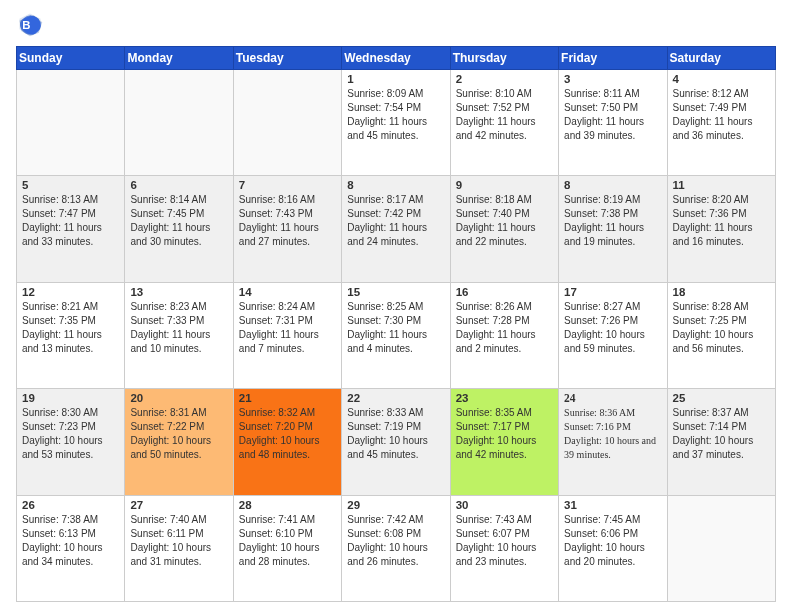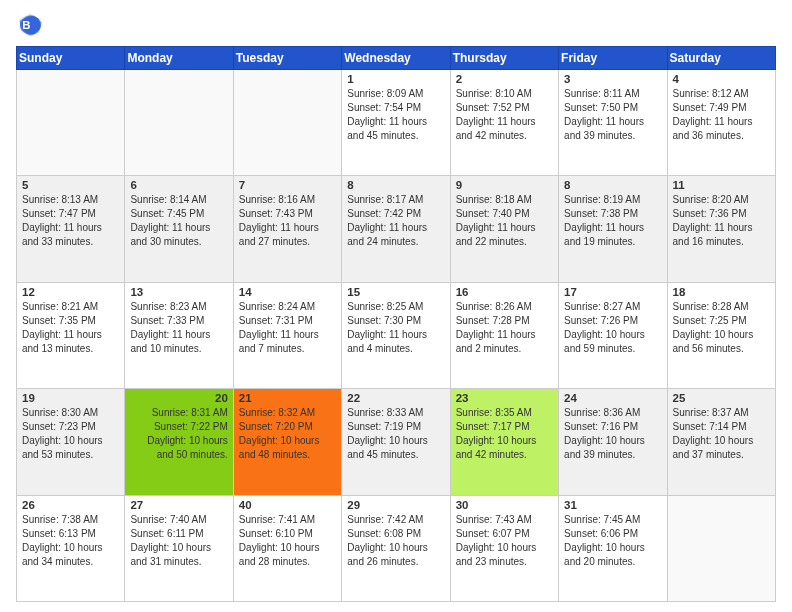--- a/index.html
+++ b/index.html
@@ -172,39 +172,39 @@
           <td><span class="day-number">16</span>
           <span class="day-info">Sunrise: 8:26 AM<br>Sunset: 7:28 PM<br>Daylight: 11 hours and 2 minutes.</span></td>
           <td><span class="day-number">17</span>
           <span class="day-info">Sunrise: 8:27 AM<br>Sunset: 7:26 PM<br>Daylight: 10 hours and 59 minutes.</span></td>
           <td><span class="day-number">18</span>
           <span class="day-info">Sunrise: 8:28 AM<br>Sunset: 7:25 PM<br>Daylight: 10 hours and 56 minutes.</span></td>
         </tr>
         <tr>
           <td style="background: rgb(240, 240, 240); margin-top: 38px;"><span class="day-number">19</span>
           <span class="day-info">Sunrise: 8:30 AM<br>Sunset: 7:23 PM<br>Daylight: 10 hours and 53 minutes.</span></td>
-          <td style="background: #84cc16; text-align: right;"><span class="day-number">20</span>
+          <td style="background: #fdba74;"><span class="day-number">20</span>
           <span class="day-info">Sunrise: 8:31 AM<br>Sunset: 7:22 PM<br>Daylight: 10 hours and 50 minutes.</span></td>
           <td style="background: #f97316;"><span class="day-number">21</span>
           <span class="day-info">Sunrise: 8:32 AM<br>Sunset: 7:20 PM<br>Daylight: 10 hours and 48 minutes.</span></td>
           <td style="background: rgb(240, 240, 240);"><span class="day-number">22</span>
           <span class="day-info">Sunrise: 8:33 AM<br>Sunset: 7:19 PM<br>Daylight: 10 hours and 45 minutes.</span></td>
           <td style="background: #bef264;"><span class="day-number">23</span>
           <span class="day-info">Sunrise: 8:35 AM<br>Sunset: 7:17 PM<br>Daylight: 10 hours and 42 minutes.</span></td>
-          <td style="background: rgb(240, 240, 240);"><span class="day-number">24</span>
+          <td style="background: rgb(240, 240, 240); font-family: Liberation Serif, serif;"><span class="day-number">24</span>
           <span class="day-info">Sunrise: 8:36 AM<br>Sunset: 7:16 PM<br>Daylight: 10 hours and 39 minutes.</span></td>
           <td style="background: rgb(240, 240, 240);"><span class="day-number">25</span>
           <span class="day-info">Sunrise: 8:37 AM<br>Sunset: 7:14 PM<br>Daylight: 10 hours and 37 minutes.</span></td>
         </tr>
         <tr>
           <td><span class="day-number">26</span>
           <span class="day-info">Sunrise: 7:38 AM<br>Sunset: 6:13 PM<br>Daylight: 10 hours and 34 minutes.</span></td>
           <td><span class="day-number">27</span>
           <span class="day-info">Sunrise: 7:40 AM<br>Sunset: 6:11 PM<br>Daylight: 10 hours and 31 minutes.</span></td>
-          <td><span class="day-number">40</span>
+          <td><span class="day-number">28</span>
           <span class="day-info">Sunrise: 7:41 AM<br>Sunset: 6:10 PM<br>Daylight: 10 hours and 28 minutes.</span></td>
           <td><span class="day-number">29</span>
           <span class="day-info">Sunrise: 7:42 AM<br>Sunset: 6:08 PM<br>Daylight: 10 hours and 26 minutes.</span></td>
           <td><span class="day-number">30</span>
           <span class="day-info">Sunrise: 7:43 AM<br>Sunset: 6:07 PM<br>Daylight: 10 hours and 23 minutes.</span></td>
           <td><span class="day-number">31</span>
           <span class="day-info">Sunrise: 7:45 AM<br>Sunset: 6:06 PM<br>Daylight: 10 hours and 20 minutes.</span></td>
           <td class="empty-cell"></td>
         </tr>
       </tbody>

